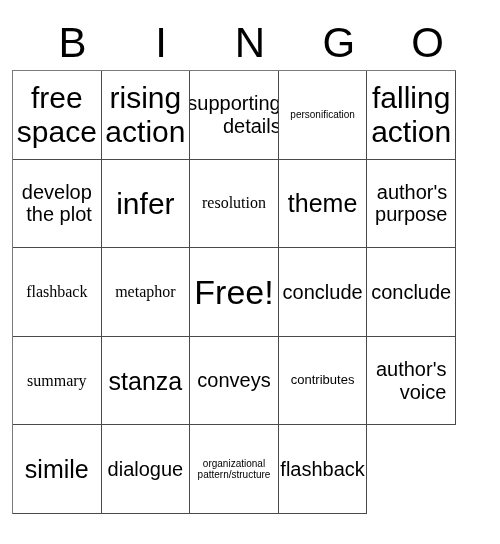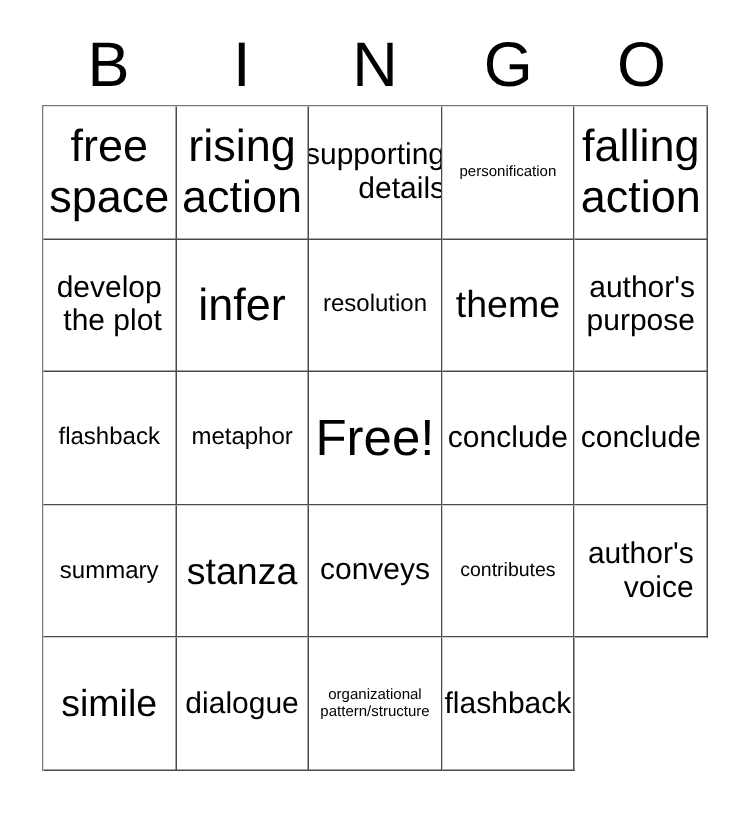--- a/index.html
+++ b/index.html
@@ -38,21 +38,21 @@
     font-size: 42px;
     font-weight: 400;
     line-height: 1;
     letter-spacing: 0px;
     color: #000000;
     user-select: none;
   }
   
   #grid {
     position: absolute;
-    left: 28px;
+    left: 12px;
     top: 70px;
     width: 444px;
     height: 444px;
     display: grid;
     grid-template-columns: repeat(5, 1fr);
     grid-template-rows: repeat(5, 1fr);
     border-top: 1px solid #7a7a7a;
     border-left: 1px solid #7a7a7a;
     box-sizing: border-box;
     background: #ffffff;
@@ -73,21 +73,21 @@
     display: block;
     line-height: 1.12;
     white-space: pre-line;
     word-break: normal;
   }
   
   .fs-xxl .cell-text { font-size: 34px; text-align: right; }
   .fs-xl  .cell-text { font-size: 30px; }
   .fs-lg  .cell-text { font-size: 25px; }
   .fs-md  .cell-text { font-size: 20px; text-align: right; }
-  .fs-sm  .cell-text { font-size: 16px; }
+  .fs-sm  .cell-text { font-size: 16px; font-family: Liberation Serif, serif; }
   .fs-xs  .cell-text { font-size: 13px; }
   .fs-xxs .cell-text { font-size: 10px; }
 </style>
 </head>
 <body>
 
 <div id="card">
 
   <div id="header-row">
     <div class="header-letter">B</div>

